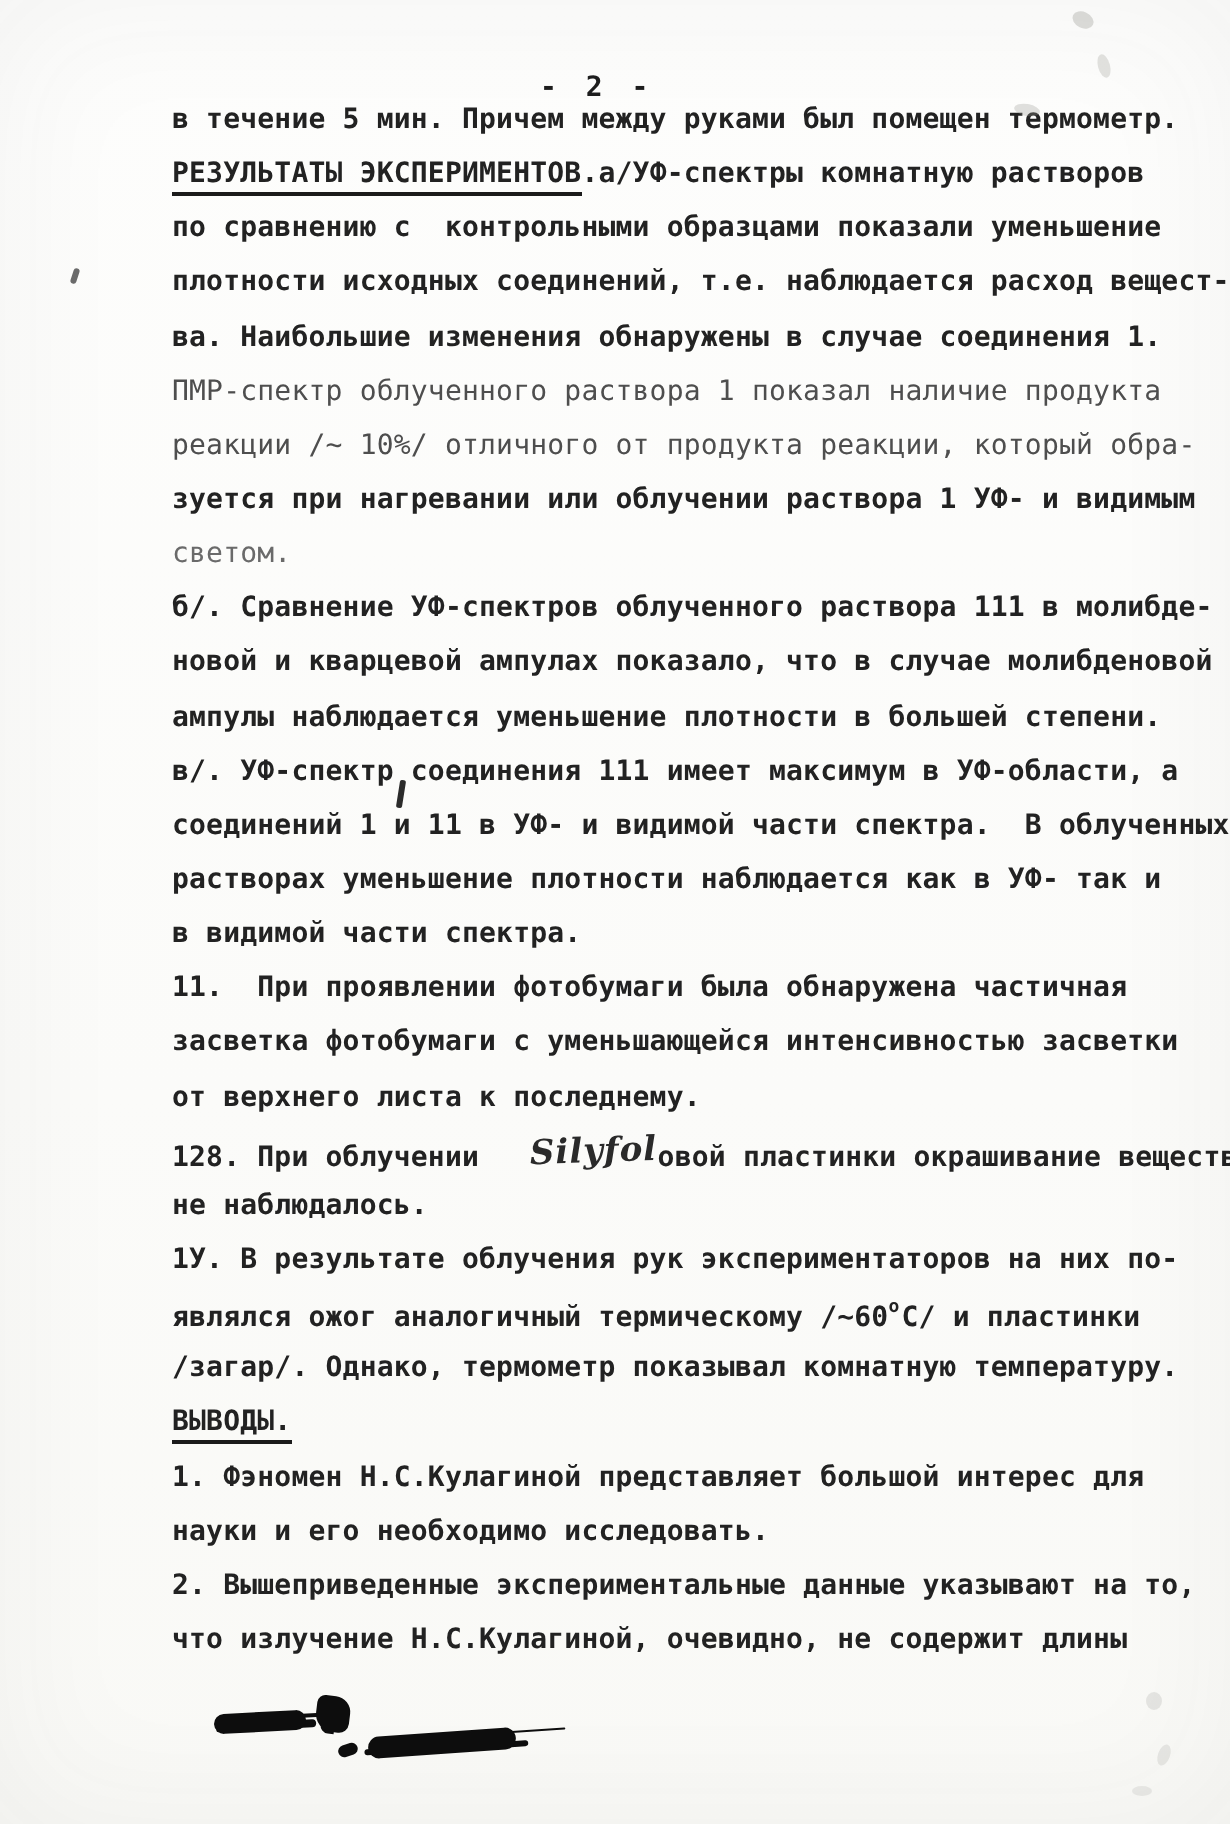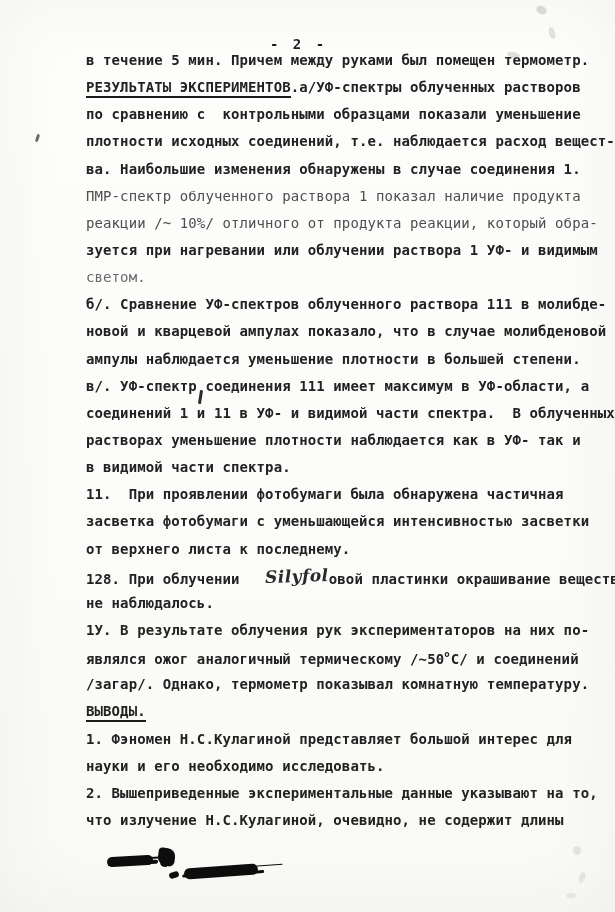--- a/index.html
+++ b/index.html
@@ -61,42 +61,42 @@
 </style>
 </head>
 <body>
 
 <div class="page">
 
   <div class="pagenum">- 2 -</div>
 
   <div class="textblock">
     <div class="tline">в течение 5 мин. Причем между руками был помещен термометр.</div>
-    <div class="tline"><span class="ul">РЕЗУЛЬТАТЫ ЭКСПЕРИМЕНТОВ</span><span>.а/УФ-спектры облученных растворов</span></div>
+    <div class="tline"><span class="ul">РЕЗУЛЬТАТЫ ЭКСПЕРИМЕНТОВ</span><span>.а/УФ-спектры комнатную растворов</span></div>
     <div class="tline">по сравнению с  контрольными образцами показали уменьшение</div>
     <div class="tline">плотности исходных соединений, т.е. наблюдается расход вещест-</div>
     <div class="tline">ва. Наибольшие изменения обнаружены в случае соединения 1.</div>
     <div class="tline faint">ПМР-спектр облученного раствора 1 показал наличие продукта</div>
     <div class="tline faint">реакции /~ 10%/ отличного от продукта реакции, который обра-</div>
     <div class="tline">зуется при нагревании или облучении раствора 1 УФ- и видимым</div>
     <div class="tline vfaint">светом.</div>
     <div class="tline">б/. Сравнение УФ-спектров облученного раствора 111 в молибде-</div>
     <div class="tline">новой и кварцевой ампулах показало, что в случае молибденовой</div>
     <div class="tline">ампулы наблюдается уменьшение плотности в большей степени.</div>
     <div class="tline">в/. УФ-спектр соединения 111 имеет максимум в УФ-области, а</div>
     <div class="tline">соединений 1 и 11 в УФ- и видимой части спектра.  В облученных</div>
     <div class="tline">растворах уменьшение плотности наблюдается как в УФ- так и</div>
     <div class="tline">в видимой части спектра.</div>
     <div class="tline">11.  При проявлении фотобумаги была обнаружена частичная</div>
     <div class="tline">засветка фотобумаги с уменьшающейся интенсивностью засветки</div>
     <div class="tline">от верхнего листа к последнему.</div>
     <div class="tline"><span>128. При облучении   </span><span class="hand">Silyfol</span><span>овой пластинки окрашивание веществ</span></div>
     <div class="tline">не наблюдалось.</div>
     <div class="tline">1У. В результате облучения рук экспериментаторов на них по-</div>
-    <div class="tline"><span>являлся ожог аналогичный термическому /~50</span><span class="sup">о</span><span>С/ и соединений</span></div>
+    <div class="tline"><span>являлся ожог аналогичный термическому /~60</span><span class="sup">о</span><span>С/ и пластинки</span></div>
     <div class="tline">/загар/. Однако, термометр показывал комнатную температуру.</div>
     <div class="tline"><span class="ul">ВЫВОДЫ.</span></div>
     <div class="tline">1. Фэномен Н.С.Кулагиной представляет большой интерес для</div>
     <div class="tline">науки и его необходимо исследовать.</div>
     <div class="tline">2. Вышеприведенные экспериментальные данные указывают на то,</div>
     <div class="tline">что излучение Н.С.Кулагиной, очевидно, не содержит длины</div>
   </div>
 
   <div class="mark comma-mark"></div>
   <div class="mark caret-mark"></div>

